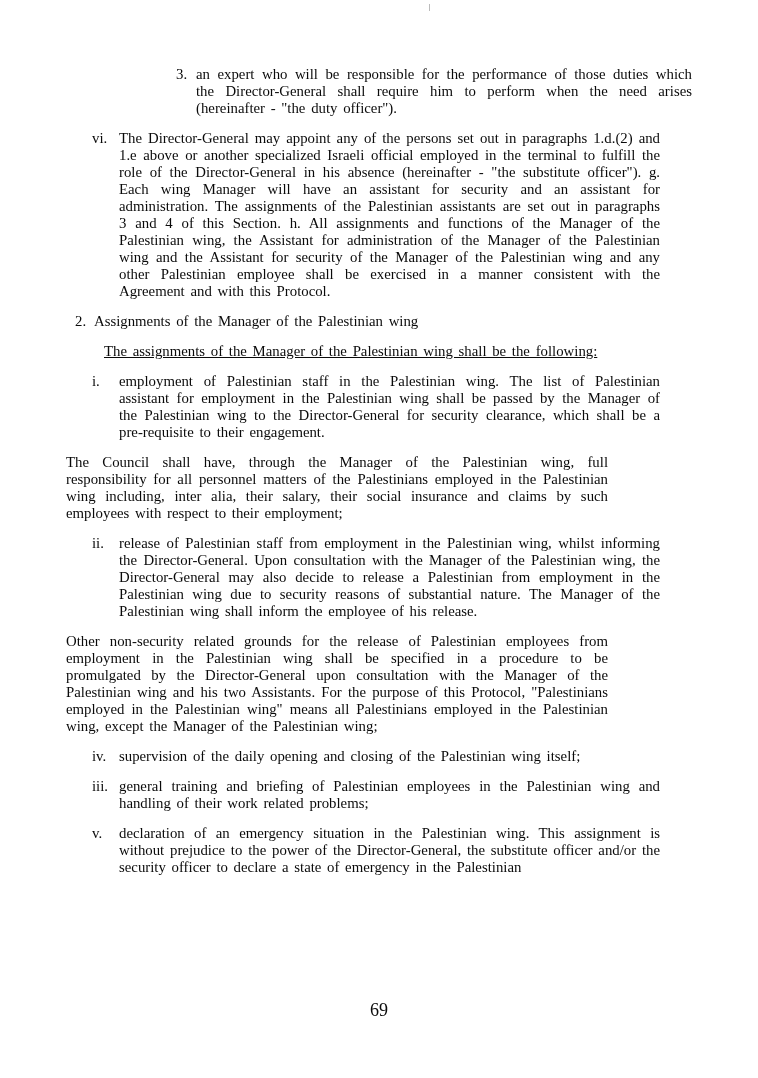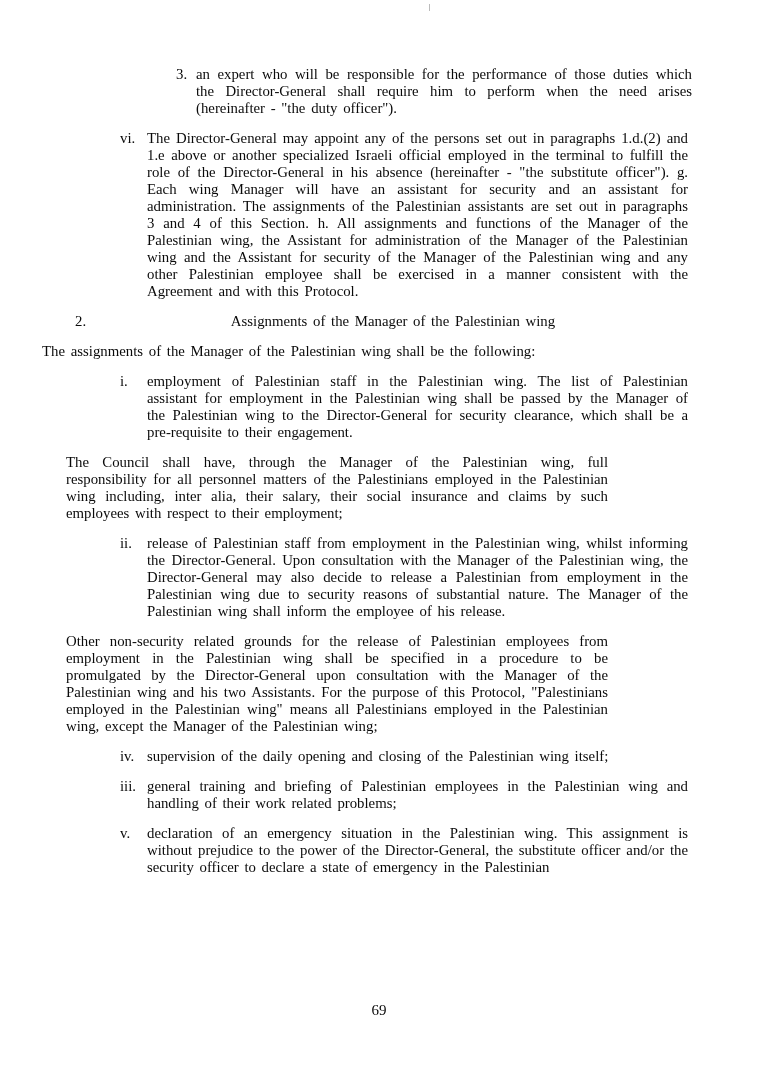--- a/index.html
+++ b/index.html
@@ -37,35 +37,35 @@
     flex: 0 0 auto;
     white-space: nowrap;
   }
   .block .text {
     flex: 1 1 auto;
     text-align: justify;
   }
   
   .b-a { margin-left: 176px; width: 516px; }
   .b-a .marker { width: 20px; }
-  .b-b { margin-left: 120px; width: 568px; }
+  .b-b { margin-left: 92px; width: 568px; }
   .b-b .marker { width: 27px; }
   .b-c { margin-left: 75px;  width: 617px; }
   .b-c .marker { width: 19px; }
-  .b-c .text { text-align: center; }
-  .b-d { margin-left: 42px; width: 592px; }
+  .b-c .text { text-align: left; }
+  .b-d { margin-left: 104px; width: 592px; text-decoration: underline; }
   .b-d .text { text-align: left; }
   .b-e { margin-left: 66px; width: 542px; }
   .page-footer {
     position: absolute;
     top: 1002px;
     left: 0;
     width: 758px;
     text-align: center;
-    font-size: 15px;
+    font-size: 18px;
   }
 </style>
 </head>
 <body>
 
 <div class="page">
 
   <div class="scan-artifact"></div>
 
   <div class="block b-a">

